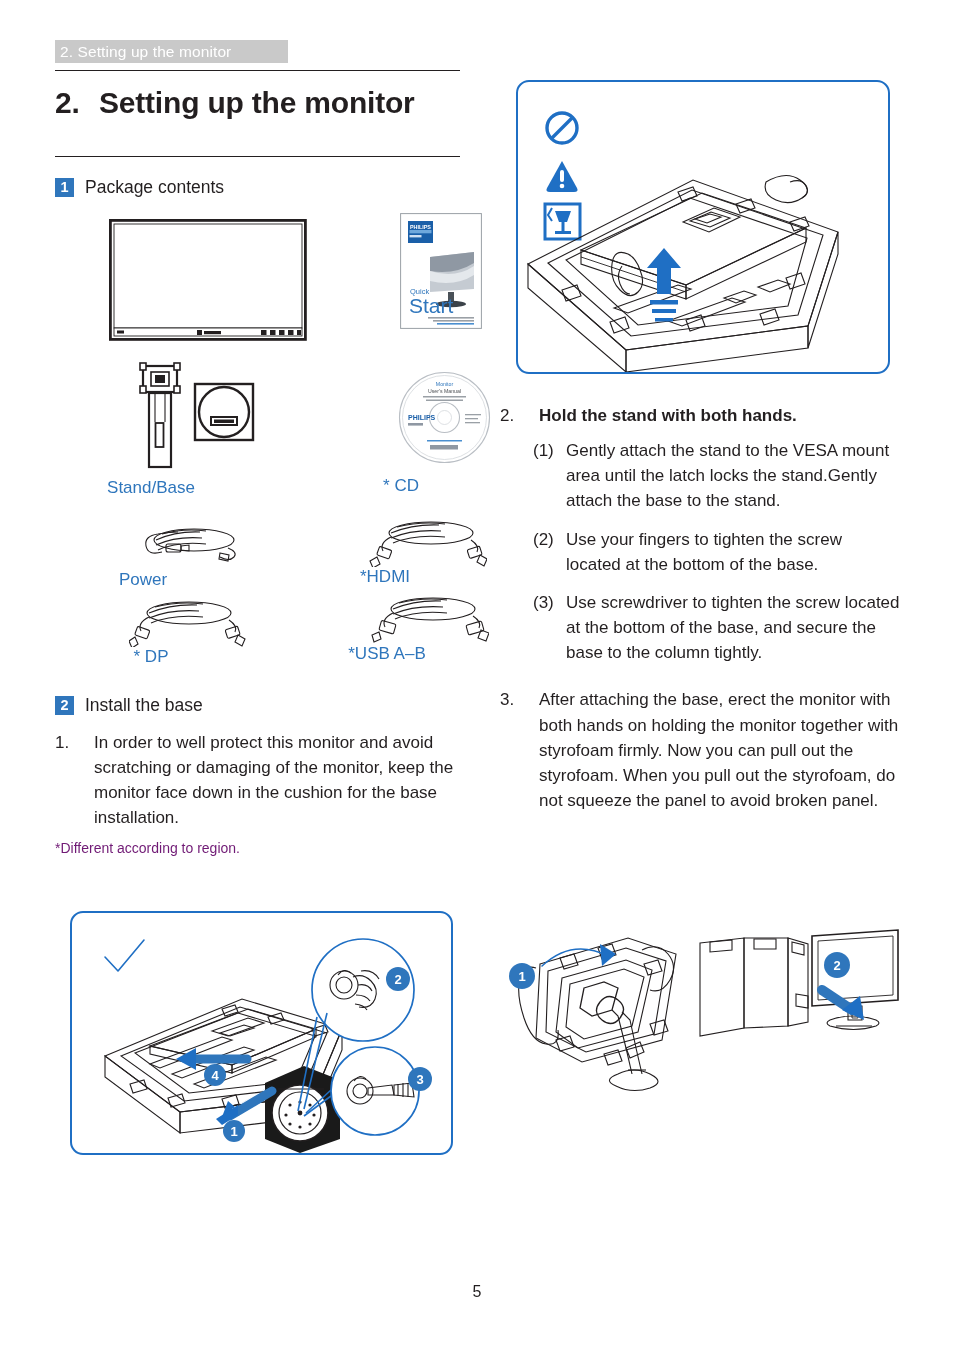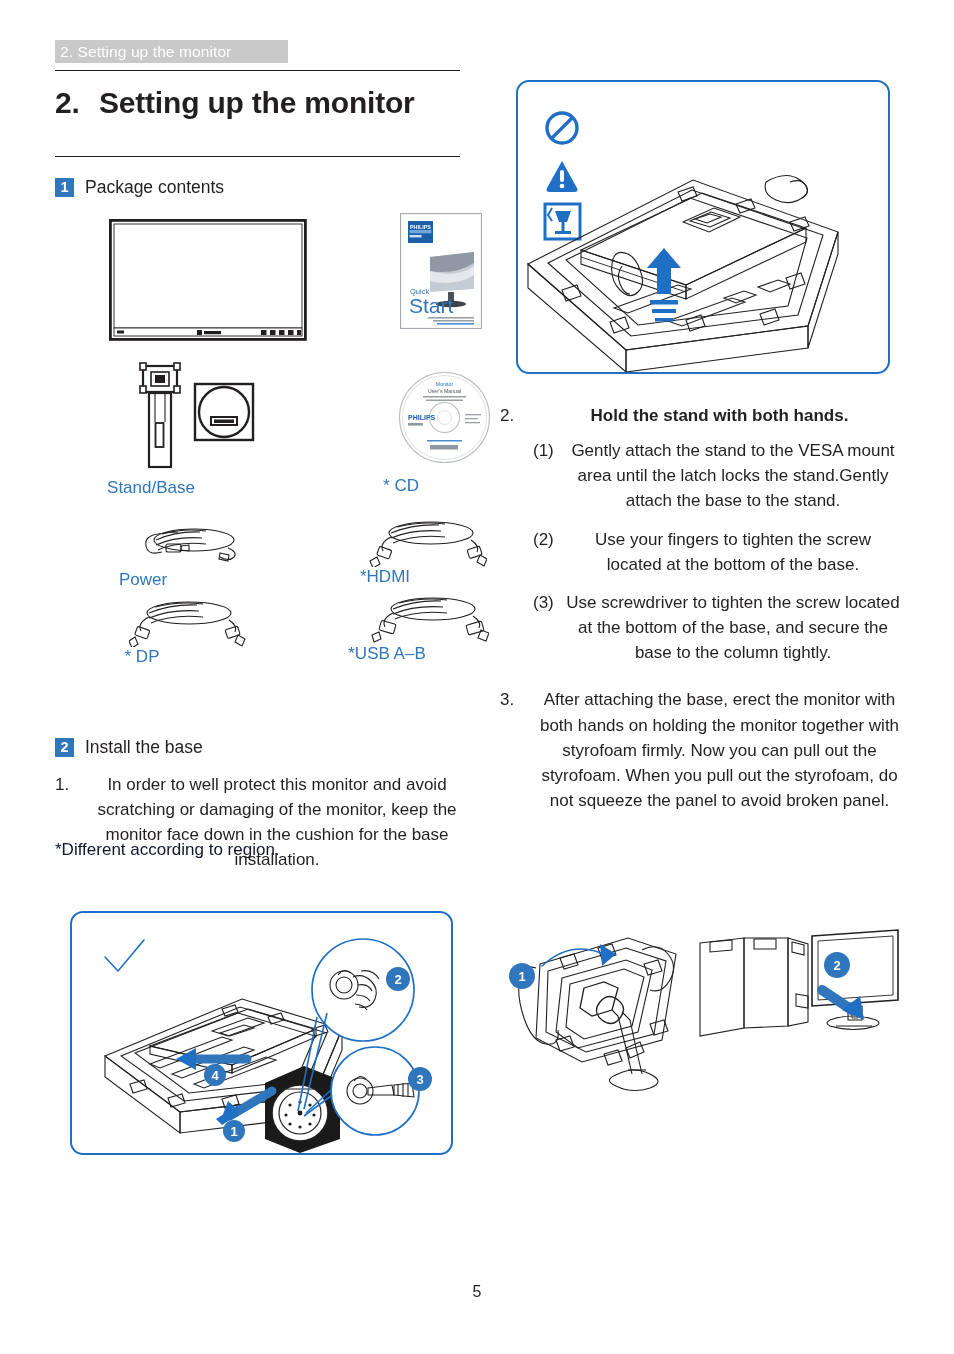--- a/index.html
+++ b/index.html
@@ -59,32 +59,32 @@
 
   
   .pkg{position:relative;width:405px;height:485px;margin-top:12px;}
   .cap{
     position:absolute;text-align:center;
     color:#2f76bc;font-size:17px;white-space:nowrap;
   }
   .art{position:absolute;padding-left:44px;}
 
   .region-note{
-    color:#0f172a;font-size:17px;margin:0;padding:0;
+    color:#701a75;font-size:14px;margin:0;padding:0;
     position:absolute;left:0;top:630px;white-space:nowrap;
   }
 
   
   .para{
     position:relative;
     font-size:17px;line-height:1.48;
     color:#231f20;
   }
   .para .mk{position:absolute;left:0;top:0;}
-  .para .tx{display:block;text-align:center;}
+  .para .tx{display:block;}
 
   
   .figbox{
     position:absolute;
     border:2.4px solid #1f6fc4;
     border-radius:13px;
     box-sizing:border-box;
     background:#fff;
   }
 
@@ -275,21 +275,21 @@
             <path d="M26 12 q24 -6 48 -3"></path>
             <path d="M20 22 q-12 6 -8 14"></path>
             <rect x="7" y="33" width="13" height="9" rx="1.5" transform="rotate(20 13 37)"></rect>
             <path d="M6 42 l-6 4 l3 7 l6 -4 z"></path>
             <path d="M100 25 q9 6 6 12"></path>
             <rect x="97" y="33" width="13" height="9" rx="1.5" transform="rotate(-18 103 37)"></rect>
             <path d="M109 40 l7 4 l-3 7 l-7 -4 z"></path>
           </g>
         </svg>
       </div>
-      <div class="cap" style="left:42px;top:437px;width:90px;">* DP</div>
+      <div class="cap" style="left:51px;top:437px;width:90px;">* DP</div>
 
       <div class="art" style="left:272px;top:382px;">
         <svg width="118" height="52" viewBox="0 0 118 52">
           <g class="ln" stroke-width="1">
             <ellipse cx="62" cy="17" rx="42" ry="11"></ellipse>
             <path d="M22 17 q22 -9 48 -8"></path>
             <path d="M22 22 q22 -9 50 -7"></path>
             <path d="M24 27 q22 -9 52 -6"></path>
             <path d="M28 11 q24 -6 48 -3"></path>
             <path d="M22 21 q-12 6 -8 14"></path>
@@ -299,21 +299,21 @@
             <rect x="96" y="31" width="16" height="10" rx="1.5" transform="rotate(-16 104 36)"></rect>
             <path d="M110 38 l8 3 l-3 8 l-8 -3 z"></path>
           </g>
         </svg>
       </div>
       <div class="cap" style="left:282px;top:434px;width:100px;">*USB A–B</div>
 
       <p class="region-note">*Different according to region.</p>
     </div>
 
-    <p class="subhead" style="margin-top:42px;">
+    <p class="subhead" style="">
       <span class="numbox">2</span><span>Install the base</span>
     </p>
 
     <div class="para" style="margin-top:14px;padding-left:39px;">
       <span class="mk">1.</span>
       <span class="tx">In order to well protect this monitor and avoid scratching or damaging of the monitor, keep the monitor face down in the cushion for the base installation.</span>
     </div>
   </div>
 
   <div class="figbox" style="left:70px;top:911px;width:383px;height:244px;">

